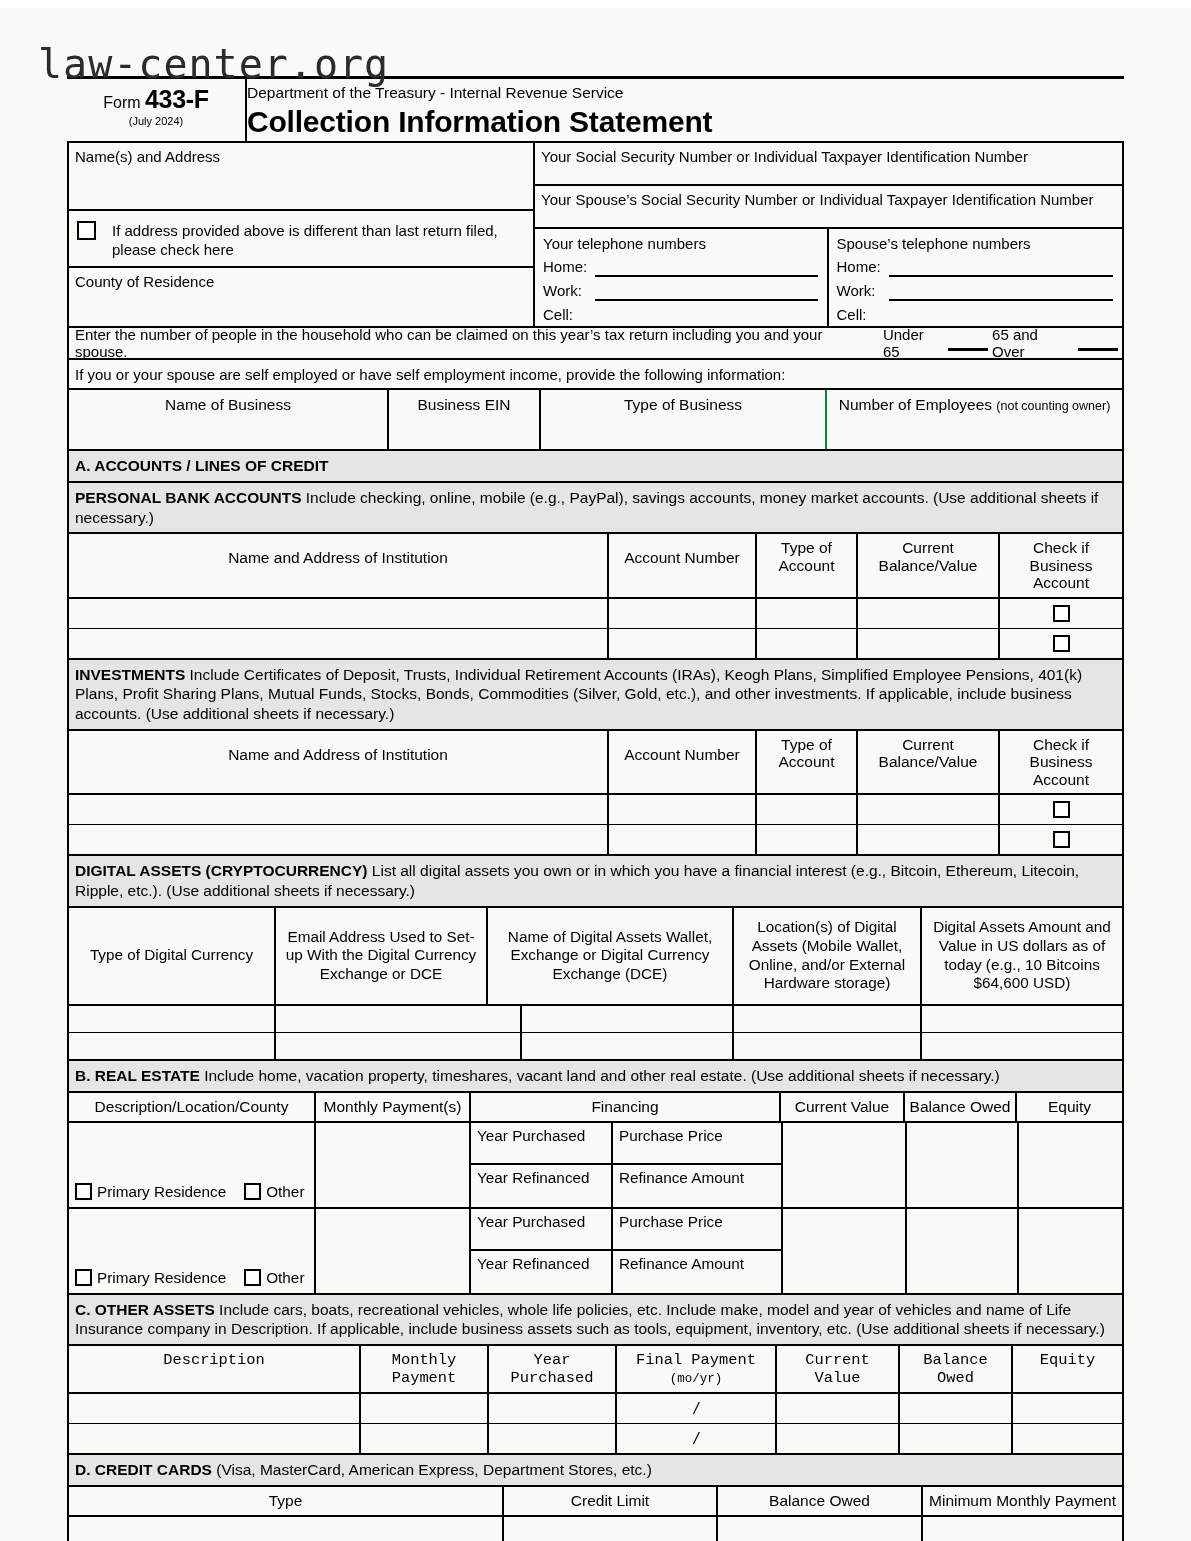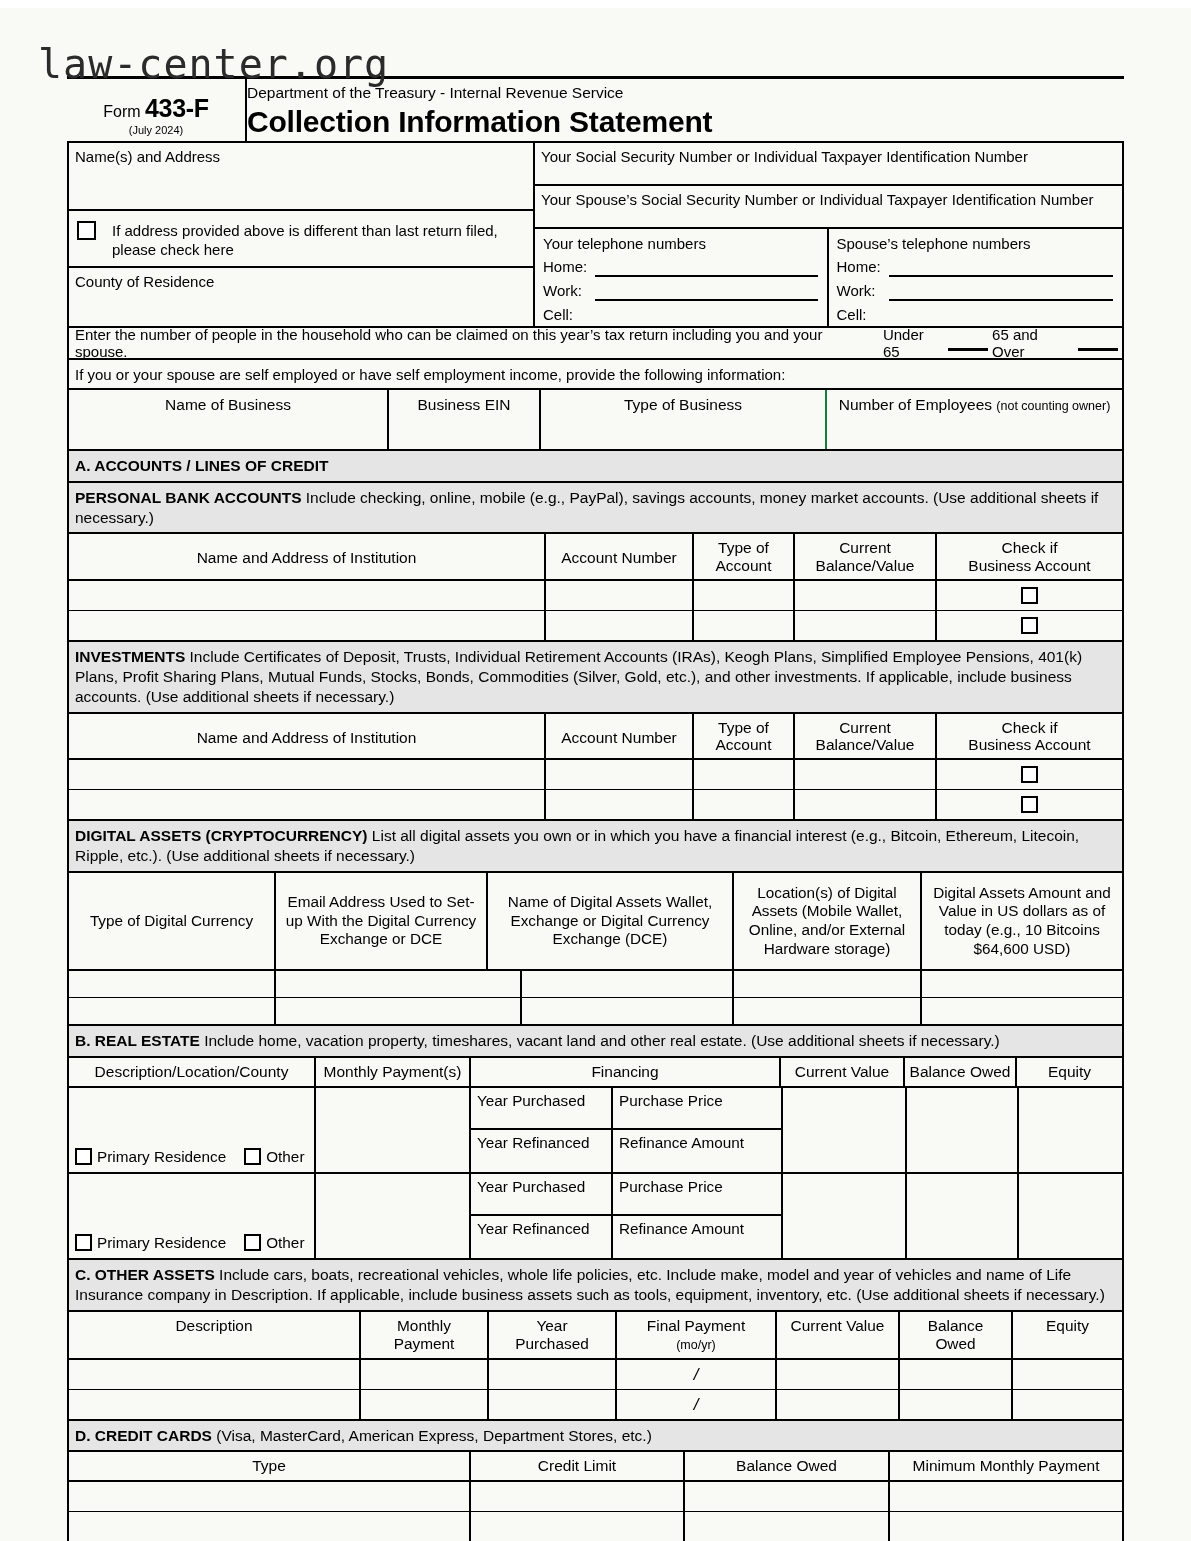--- a/index.html
+++ b/index.html
@@ -49,21 +49,21 @@
   .cell { box-sizing: border-box; }
 
   
   .hdr {
     display: flex;
     height: 62px;
   }
   .hdr-left {
     width: 180px;
     text-align: center;
-    padding-top: 15px;
+    padding-top: 6px;
     box-sizing: border-box;
     border-right: 2px solid #000;
   }
   .form-no { font-size: 16px; }
   .form-no b { font-size: 25px; font-weight: bold; letter-spacing: -0.3px;}
   .form-date { font-size: 11px; margin-top: 1px; }
   .hdr-right {
     flex: 1;
     text-align: left;
     padding-top: 5px;
@@ -150,21 +150,21 @@
     font-size: 15.5px;
     padding: 5px 8px 5px 6px;
     line-height: 1.28;
   }
   .banner b { font-weight: bold; }
 
   
   .acct-hdr { display: flex; font-size: 15.5px; text-align: center; }
   .acct-hdr .cell { padding: 5px 2px 5px; line-height: 1.12; }
   .acct-row { display: flex; height: 29px; }
-  .acol1 { width: 475px; }
+  .acol1 { width: 538px; }
   .acol2 { width: 148px; border-left: 2px solid #000; }
   .acol3 { width: 101px; border-left: 2px solid #000; }
   .acol4 { width: 142px; border-left: 2px solid #000; }
   .acol5 { flex: 1; border-left: 2px solid #000; }
   .cbx-wrap { display: flex; justify-content: center; align-items: center; height: 100%; }
 
   
   .da-hdr { display: flex; font-size: 15.3px; text-align: center; }
   .da-hdr .cell { padding: 6px 3px; line-height: 1.22; display: flex; align-items: center; justify-content: center; }
   .da-row { display: flex; height: 26px; }
@@ -195,35 +195,35 @@
   }
   .re-chks .chk-sm { margin-right: 5px; }
   .re-chks .gap { display: inline-block; width: 18px; }
   .fin-sub { display: flex; flex-direction: column; width: 310px; }
   .fin-half { display: flex; height: 42px; box-sizing: border-box; }
   .fin-half.top { border-bottom: 2px solid #000; }
   .fin-lbl { font-size: 15.3px; padding: 4px 0 0 6px; }
 
   
   .oa-hdr { display: flex; font-size: 15.4px; text-align: center; }
-  .oa-hdr .cell { padding: 5px 11px; }
+  .oa-hdr .cell { padding: 5px 11px; font-family: Liberation Mono, monospace; }
   .ocol1 { width: 290px; }
   .ocol2 { width: 128px; border-left: 2px solid #000; }
   .ocol3 { width: 128px; border-left: 2px solid #000; }
   .ocol4 { width: 160px; border-left: 2px solid #000; }
   .ocol5 { width: 123px; border-left: 2px solid #000; }
   .ocol6 { width: 113px; border-left: 2px solid #000; }
   .ocol7 { flex: 1; border-left: 2px solid #000; }
   .oa-row { display: flex; height: 29px; }
   .slash { text-align: center; font-size: 17px; line-height: 29px; font-style: italic;}
 
   
   .cc-hdr { display: flex; font-size: 15.5px; text-align: center; }
   .cc-hdr .cell { padding: 5px 2px; }
-  .ccol1 { width: 400px; }
+  .ccol1 { width: 433px; }
   .ccol2 { width: 214px; border-left: 2px solid #000; }
   .ccol3 { width: 205px; border-left: 2px solid #000; }
   .ccol4 { flex: 1; border-left: 2px solid #000; }
   .cc-row { display: flex; height: 29px; }
 
   .turn {
     text-align: center;
     font-size: 15.5px;
     font-weight: bold;
     padding: 6px 0 5px;

